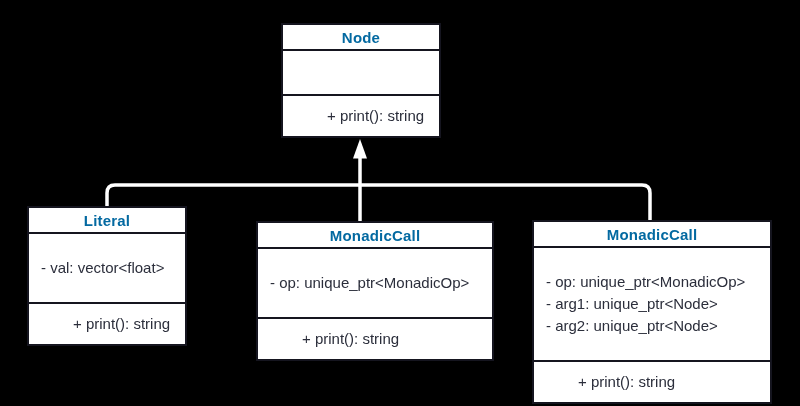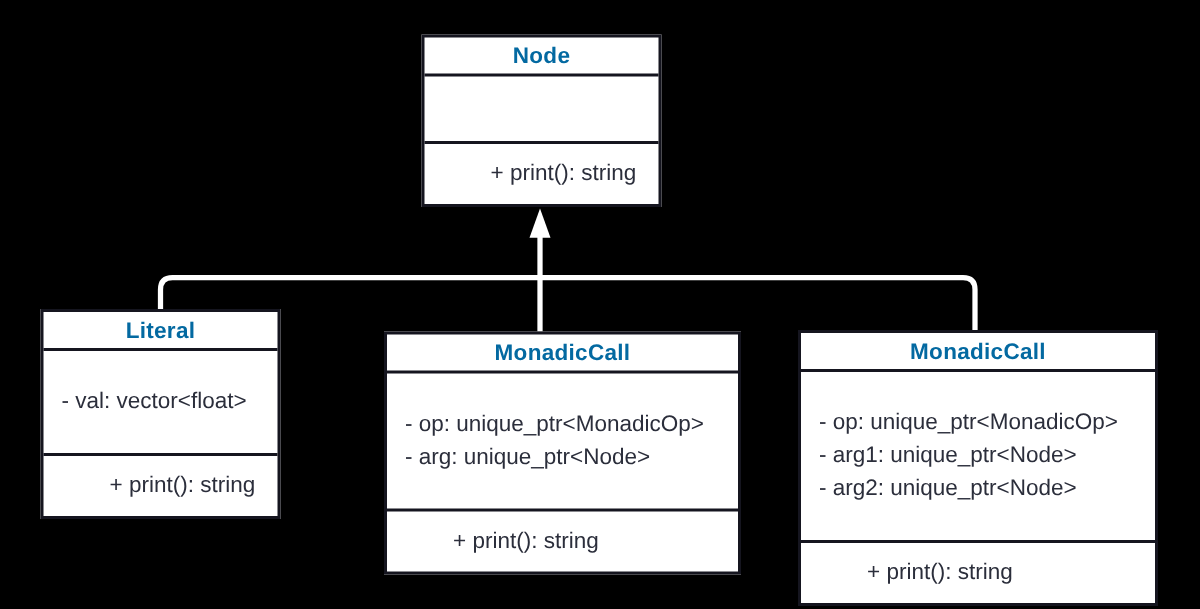--- a/index.html
+++ b/index.html
@@ -74,21 +74,20 @@
     </div>
     <div class="cls-methods">
       <div class="line">+ print(): string</div>
     </div>
   </div>
 
   <div class="cls" id="cls-monadiccall">
     <div class="cls-title">MonadicCall</div>
     <div class="cls-attrs">
       <div class="line">- op: unique_ptr&lt;MonadicOp&gt;</div>
-      <div class="line">- arg: unique_ptr&lt;Node&gt;</div>
     </div>
     <div class="cls-methods">
       <div class="line">+ print(): string</div>
     </div>
   </div>
 
   <div class="cls" id="cls-dyadiccall">
     <div class="cls-title">MonadicCall</div>
     <div class="cls-attrs">
       <div class="line">- op: unique_ptr&lt;MonadicOp&gt;</div>

